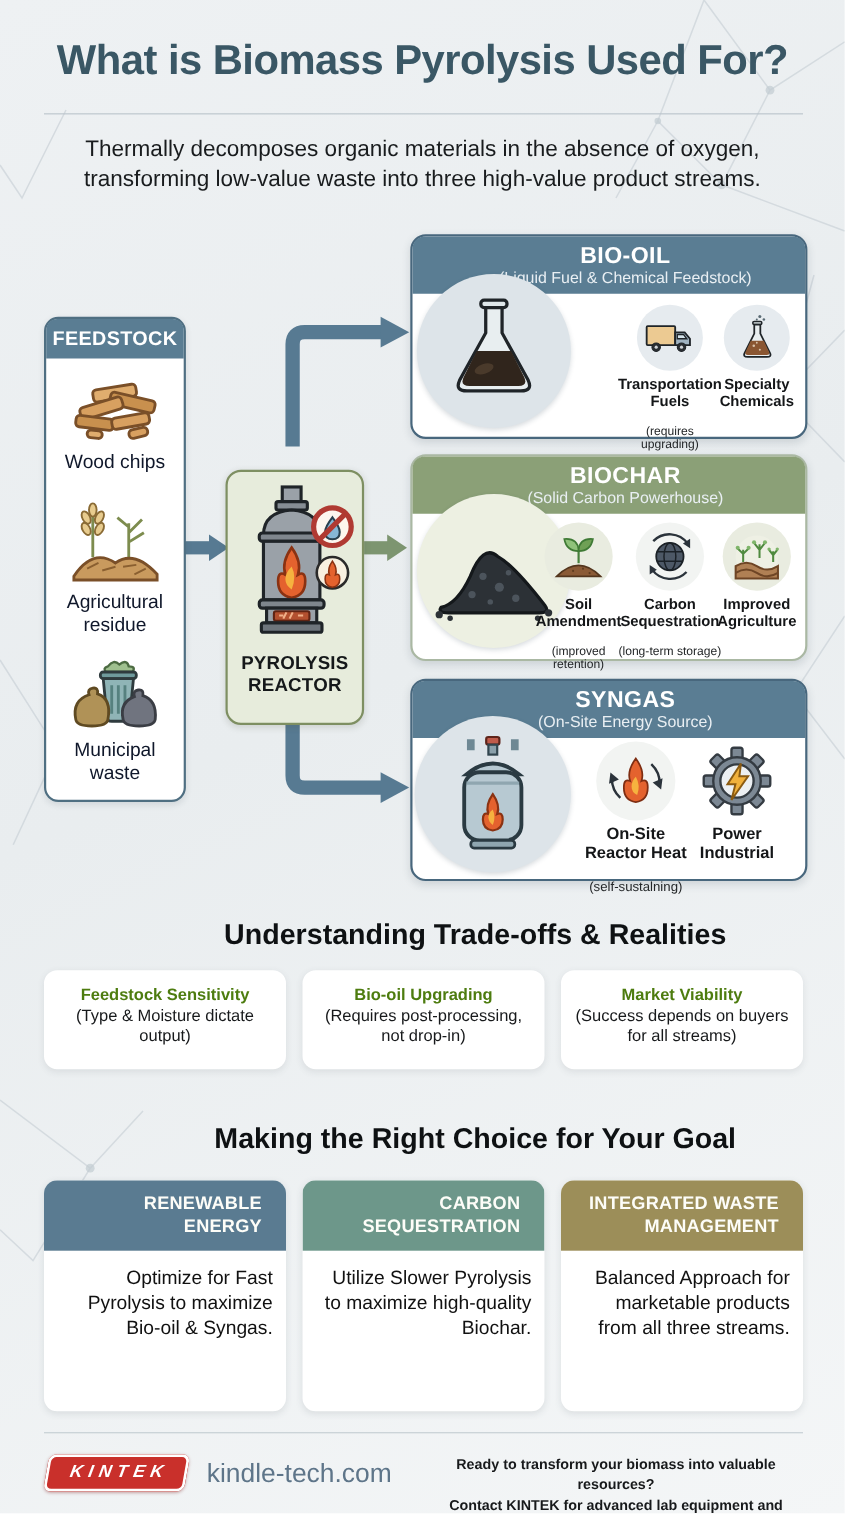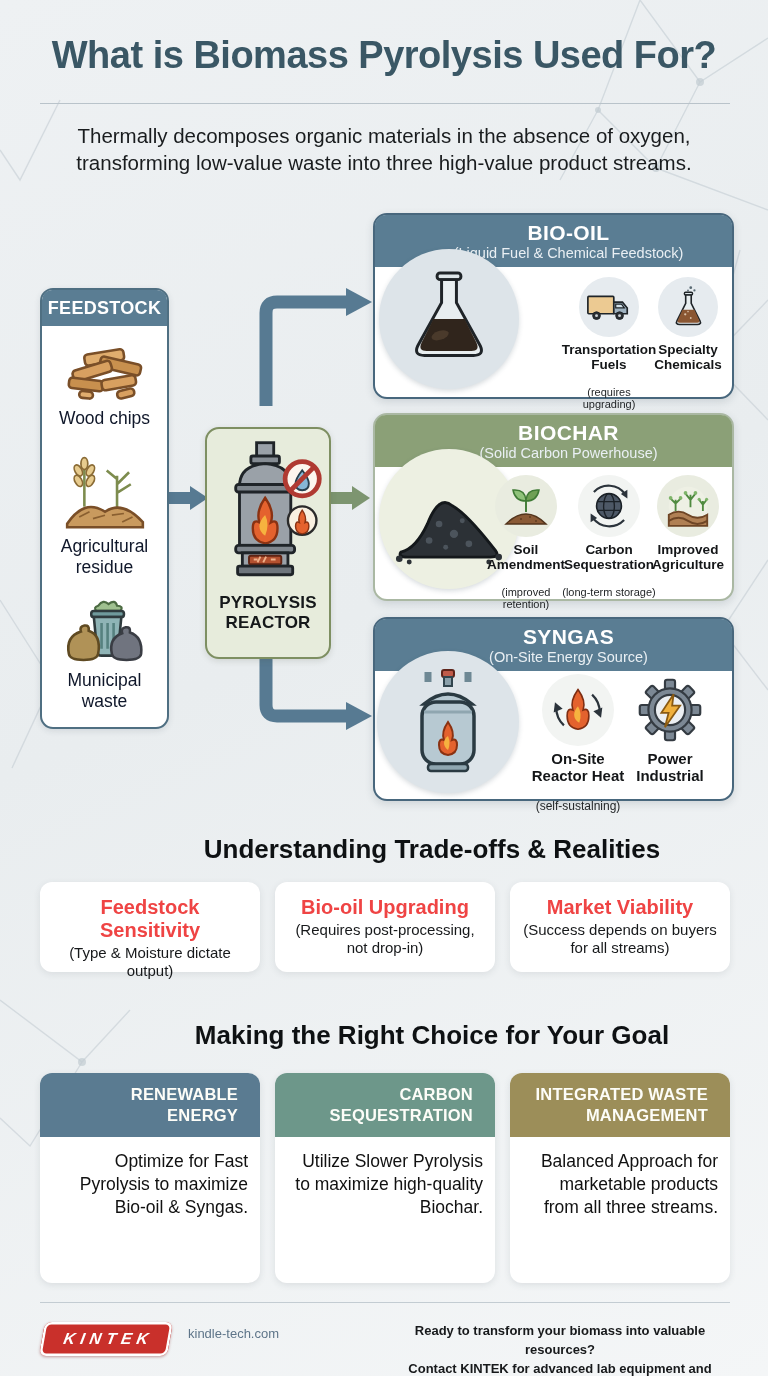--- a/index.html
+++ b/index.html
@@ -48,38 +48,38 @@
   .use-ic.lt{background:#e6ebef;}
   .use-ic.lg{background:#e9ece0;}
   .use-ic.wt{background:#f2f4f2;}
   .use-label{margin-top:5px;font-size:13.5px;font-weight:700;line-height:1.12;color:#141618;}
   .use-note{font-size:11px;font-weight:400;color:#232628;margin-top:14px;text-align:center;}
 
   
   .sec-title{position:absolute;left:0;width:768px;text-align:center;font-size:26px;font-weight:800;color:#0e1113;padding-left:48px;}
   .t-card{position:absolute;top:882px;height:90px;background:#fff;border-radius:12px;
     box-shadow:0 2px 7px rgba(60,70,80,.10);text-align:center;box-sizing:border-box;padding:14px 10px 0;}
-  .t-title{font-size:20px;font-weight:700;color:#ef4444;}
+  .t-title{font-size:15px;font-weight:700;color:#4d7c0f;}
   .t-sub{font-size:15px;font-weight:400;line-height:1.22;color:#17191b;margin-top:2px;}
   .c-card{position:absolute;top:1073px;height:210px;background:#fff;border-radius:12px;
     box-shadow:0 2px 7px rgba(60,70,80,.12);overflow:hidden;text-align:right;}
   .c-head{height:64px;display:flex;align-items:center;justify-content:center;
     color:#fdfdf8;font-size:16.5px;font-weight:700;line-height:1.25;padding:0 22px;letter-spacing:.2px;}
   .c-head.blue{background:#5a7b91;}
   .c-head.teal{background:#6d978a;}
   .c-head.olive{background:#9c8e59;}
   .c-body{padding:13px 12px 0;font-size:17.5px;font-weight:500;line-height:1.3;color:#111;}
 
   
   .f-hr{position:absolute;left:40px;top:1302px;width:690px;height:1px;background:#c3ccd2;}
   .logo{position:absolute;left:42px;top:1322px;width:128px;height:34px;background:#c9302b;
     border-radius:7px;transform:skewX(-10deg);display:flex;align-items:center;justify-content:center;
     box-shadow:inset 0 0 0 2.5px #fff,0 1px 3px rgba(120,20,20,.4);}
   .logo span{font-size:16px;font-weight:800;font-style:italic;color:#fff;letter-spacing:5px;padding-left:5px;}
-  .site{position:absolute;left:188px;top:1326px;font-size:13px;font-weight:500;color:#5e7589;}
+  .site{position:absolute;left:188px;top:1326px;font-size:24px;font-weight:500;color:#5e7589;}
   .cta{position:absolute;left:385px;top:1322px;width:350px;text-align:center;
     font-size:13px;font-weight:600;line-height:1.45;color:#17191b;}
 </style>
 </head>
 <body>
 
 <div class="canvas">
 
   <svg class="bg-net" width="768" height="1376" viewBox="0 0 768 1376">
     <g fill="none" stroke="#c7d0d6" stroke-width="1.4" opacity="0.65">

